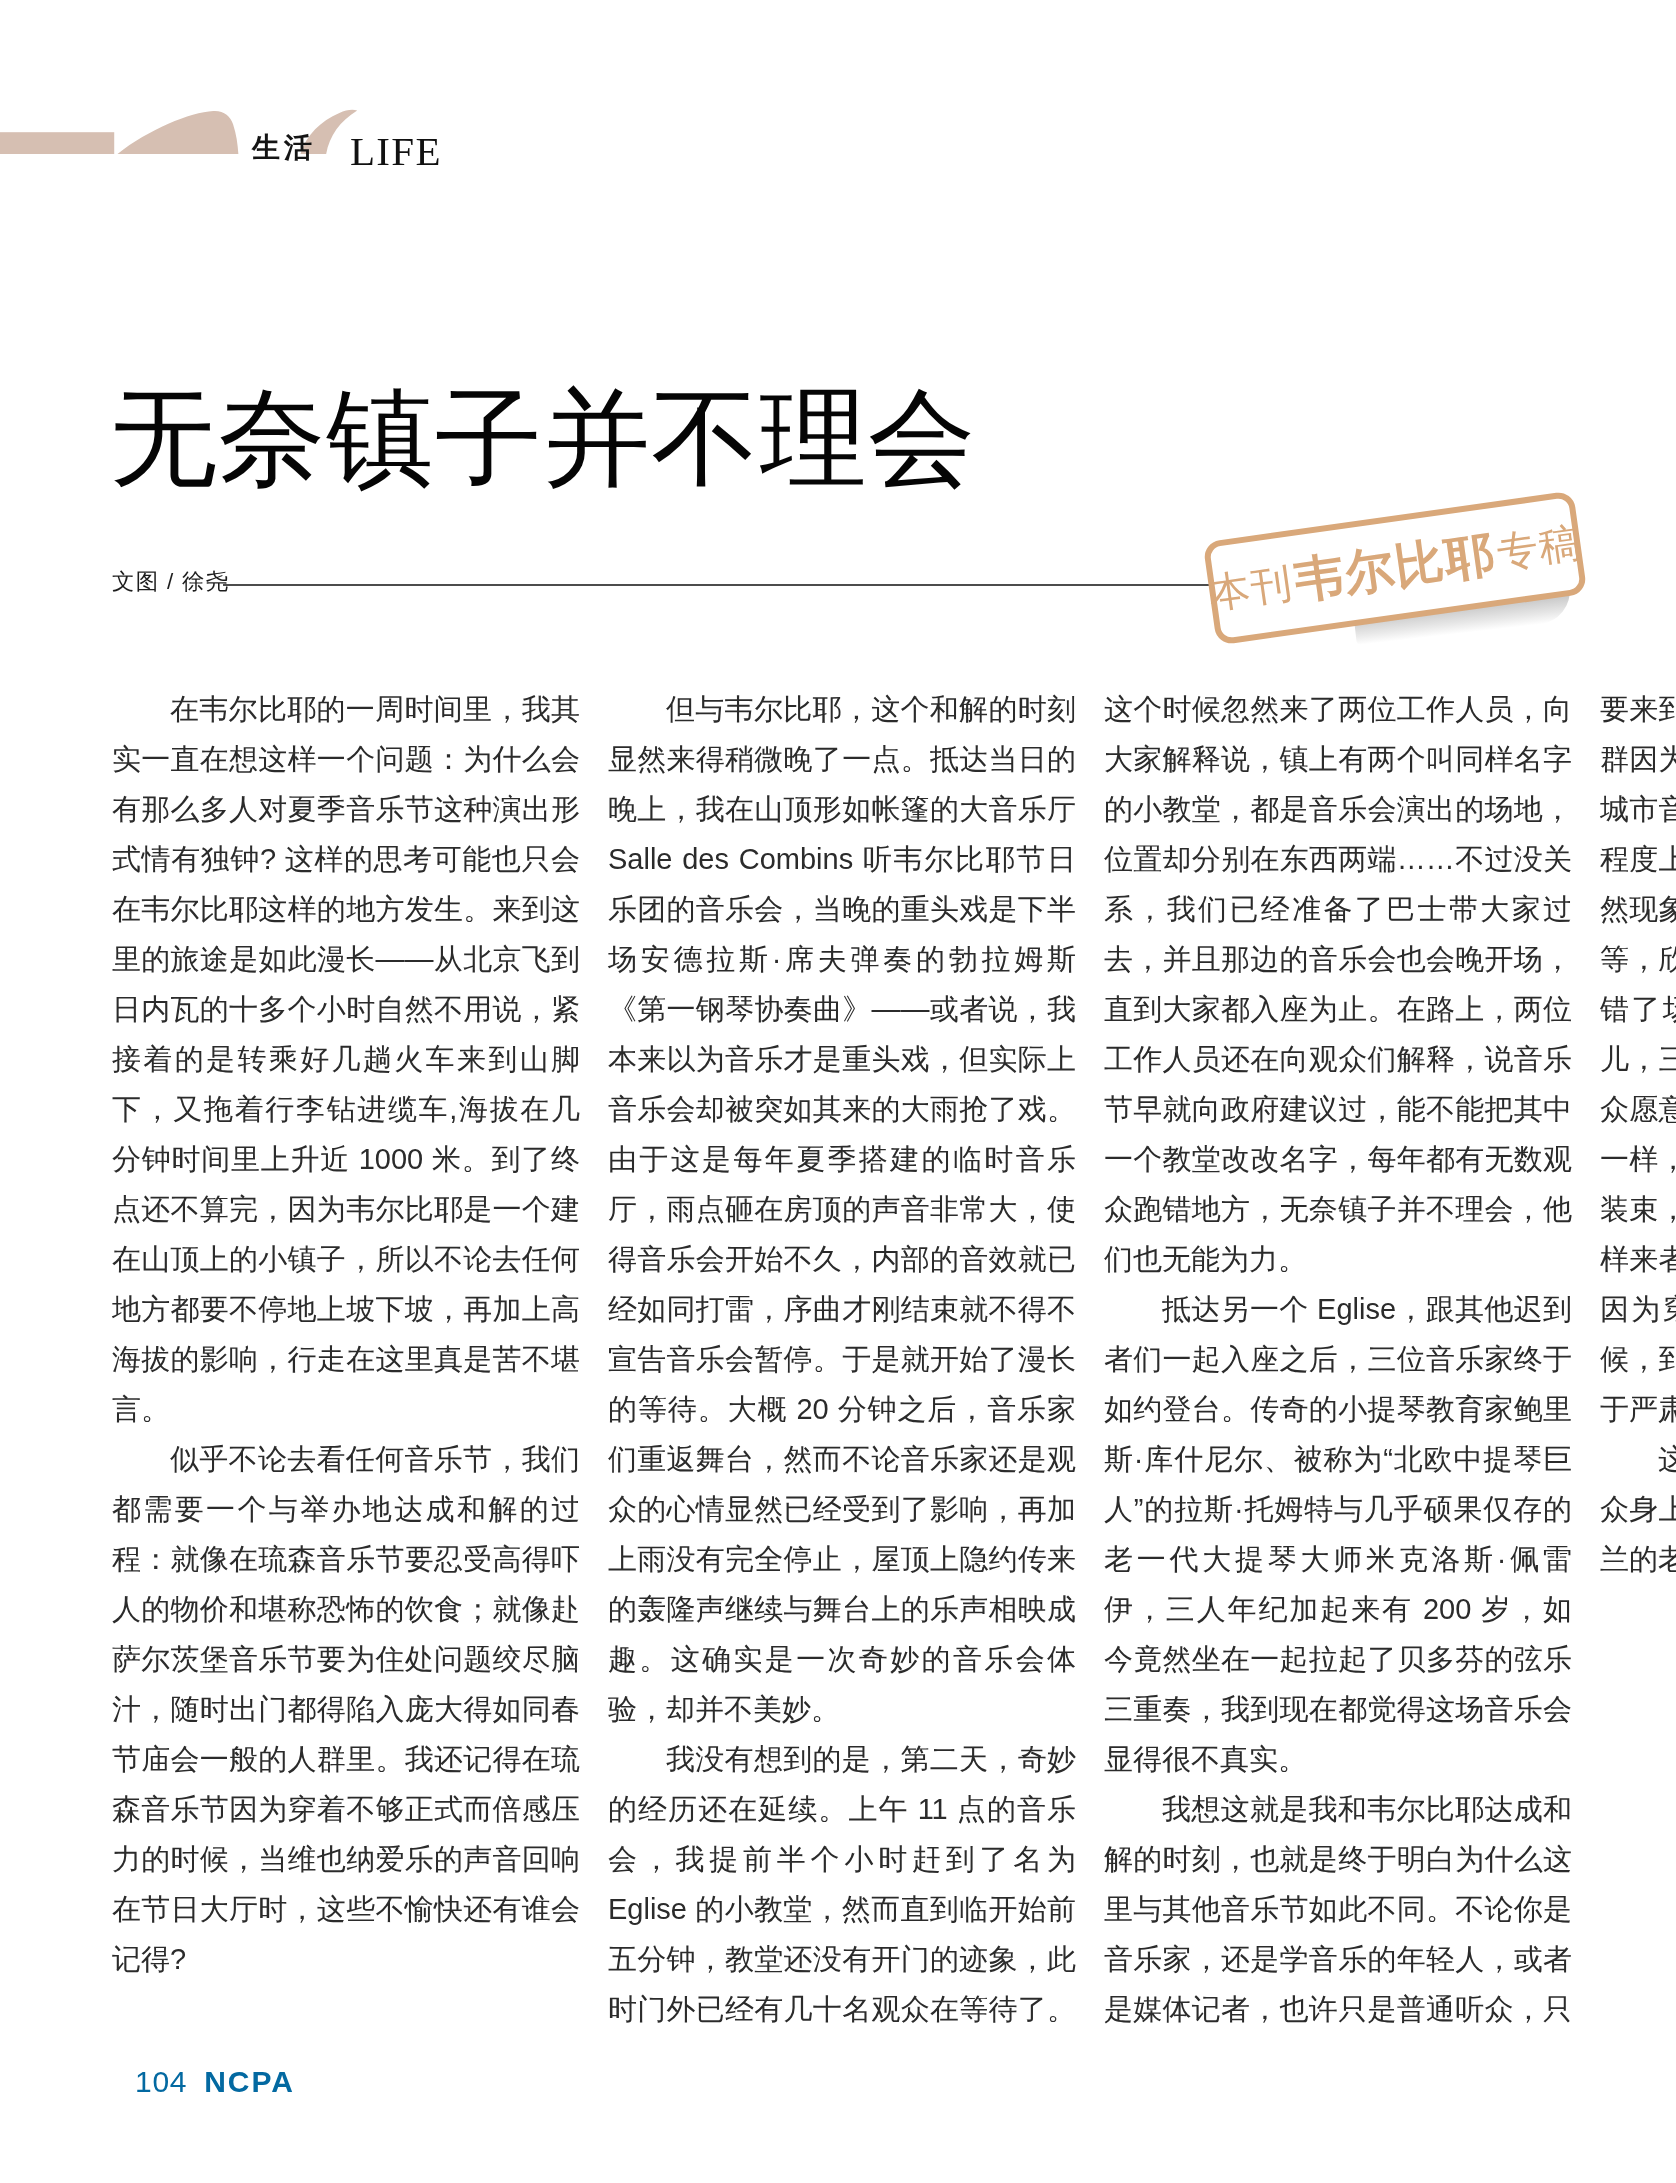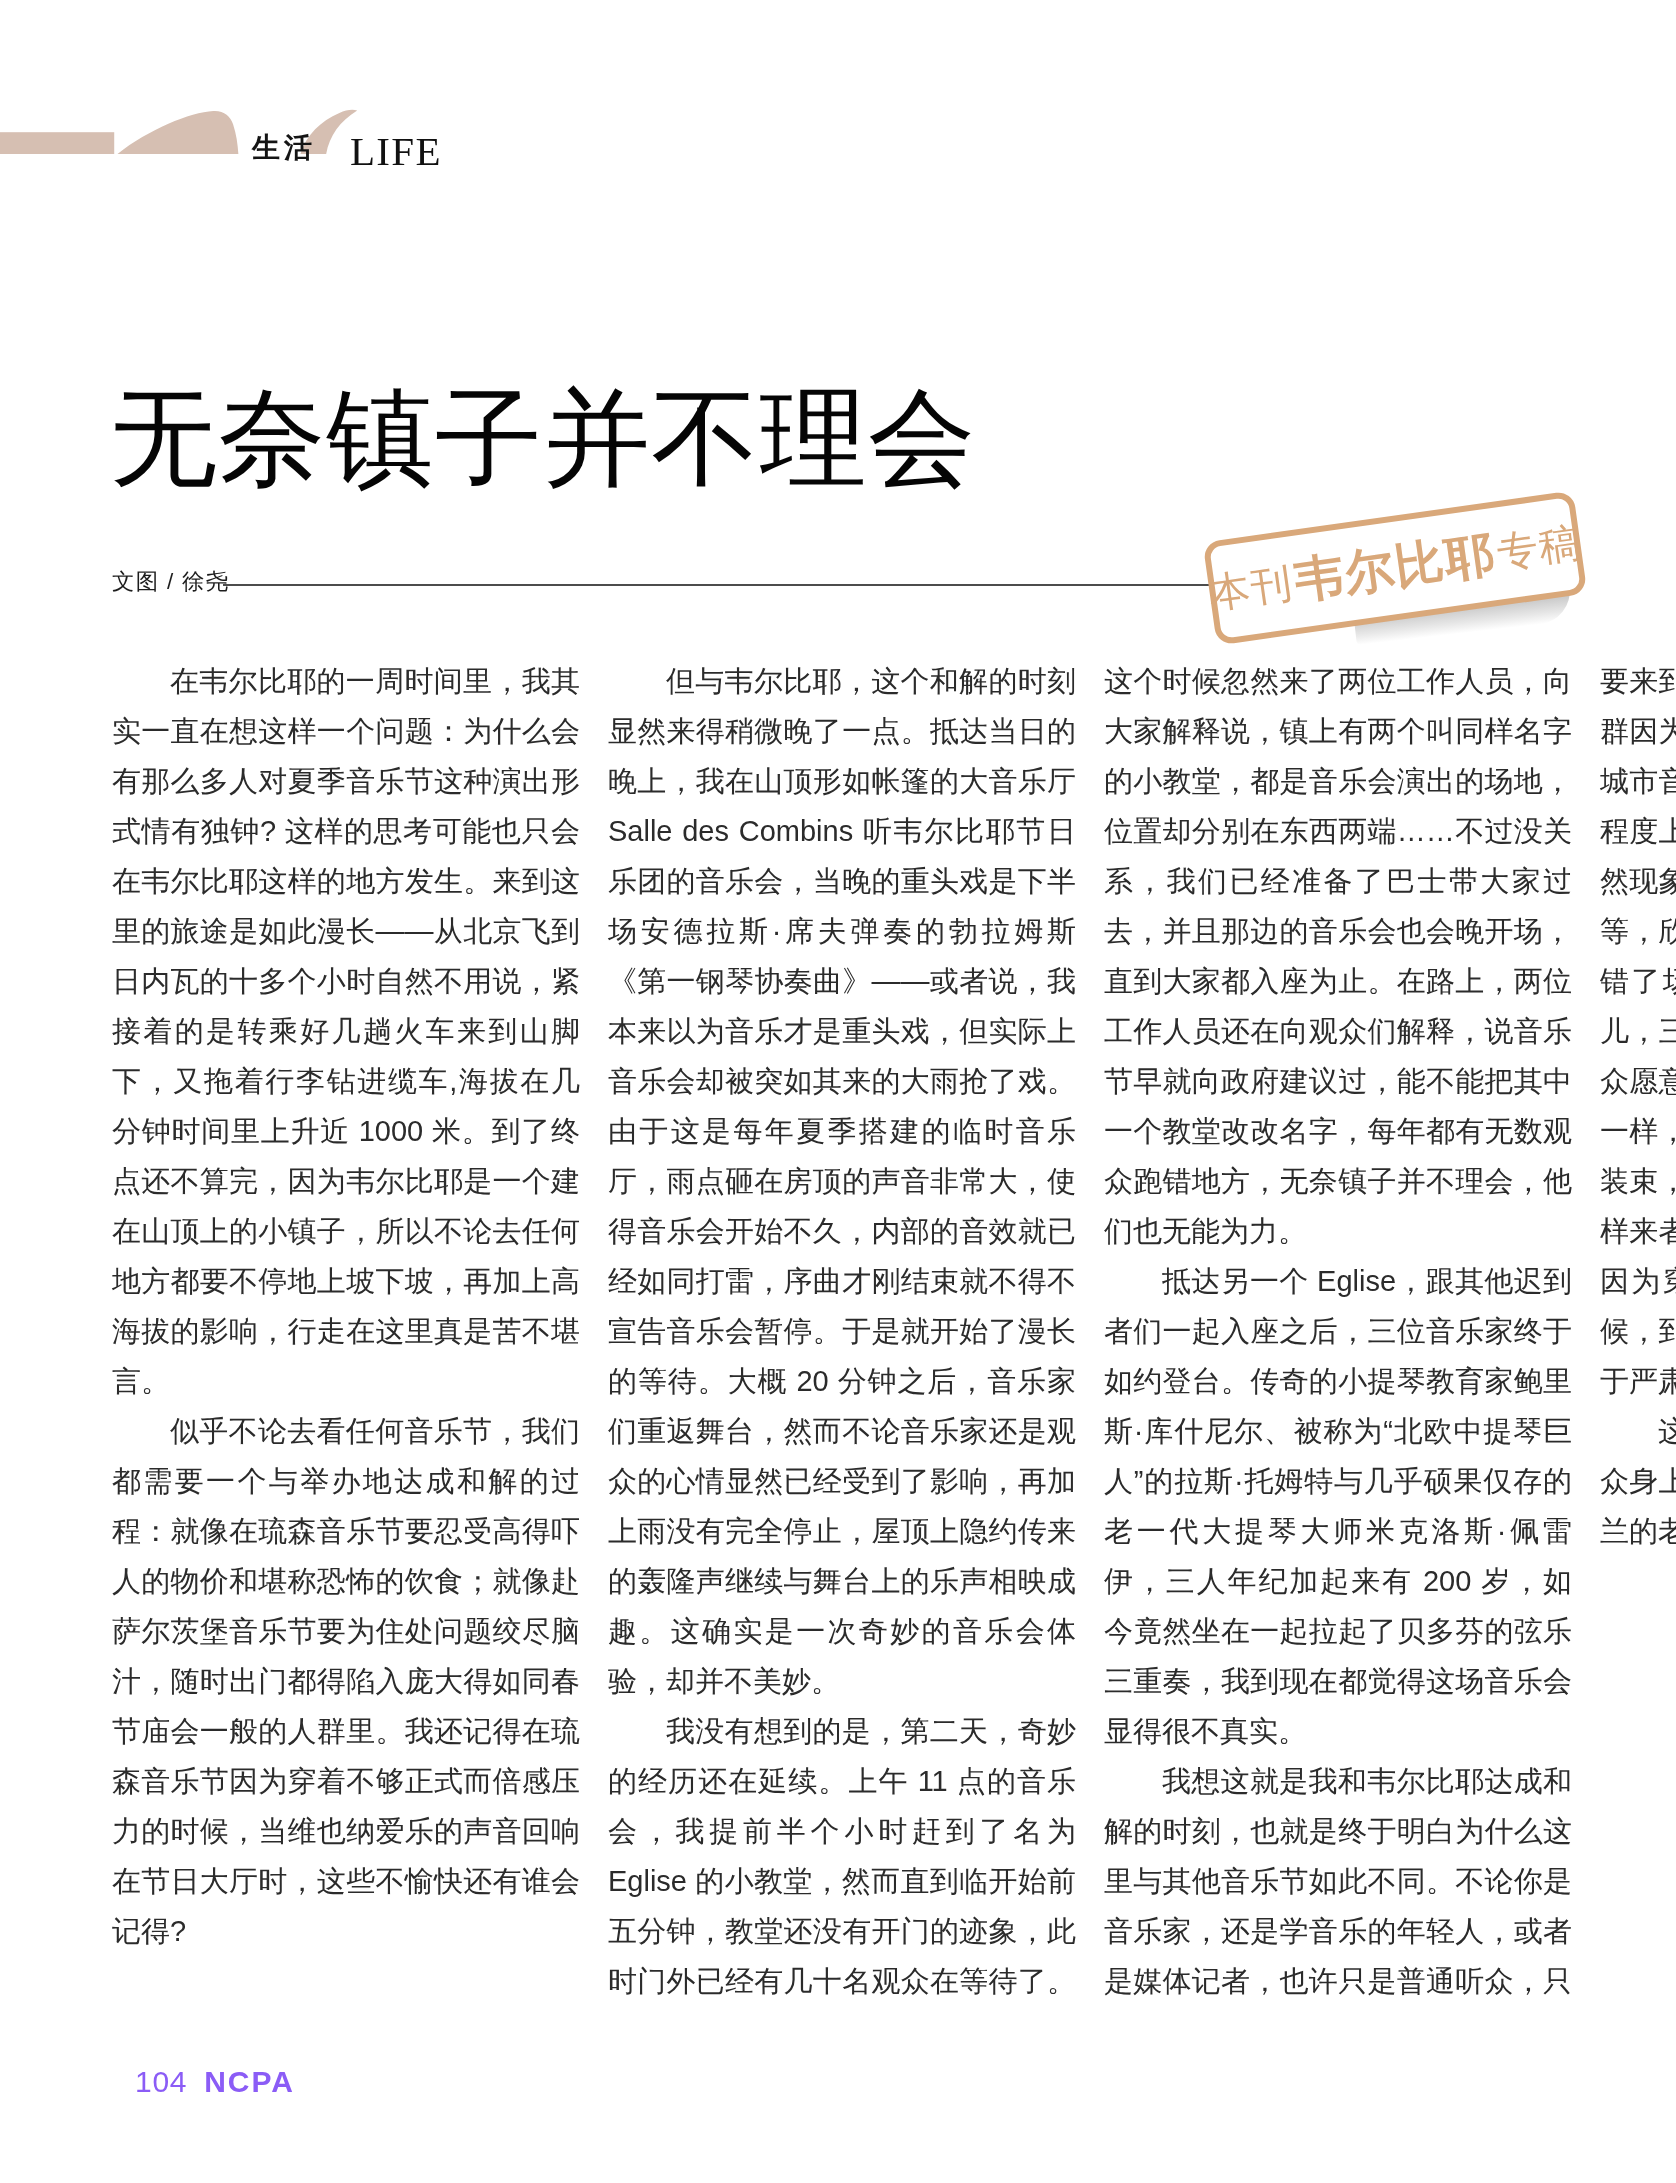--- a/index.html
+++ b/index.html
@@ -100,21 +100,21 @@
     font-size: 49px;
     font-weight: 700;
     color: #d9a87a;
     letter-spacing: 1.3px;
     margin: 0 2.6px;
   }
 
   
   .columns {
     position: absolute;
-    left: 112px; top: 656px;
+    left: 112px; top: 684px;
     width: 1460px; height: 1370px;
     column-count: 3;
     column-gap: 28px;
     column-fill: auto;
     font-size: 29px;
     line-height: 50px;
     text-align: justify;
     color: #2b2b2b;
     font-family: "Liberation Sans", sans-serif;
   }
@@ -122,21 +122,21 @@
     margin: 0;
     text-indent: 2em;
     word-break: break-word;
   }
 
   
   .footer {
     position: absolute;
     left: 135px; top: 2065px;
     font-size: 30px;
-    color: #8b5cf6;
+    color: #0369a1;
     letter-spacing: 0.7px;
   }
   .footer .pg { font-weight: 500; margin-right: 17px; }
   .footer .mag { font-weight: 700; letter-spacing: 2px; }
 </style>
 </head>
 <body>
 
 <div class="page">
 

